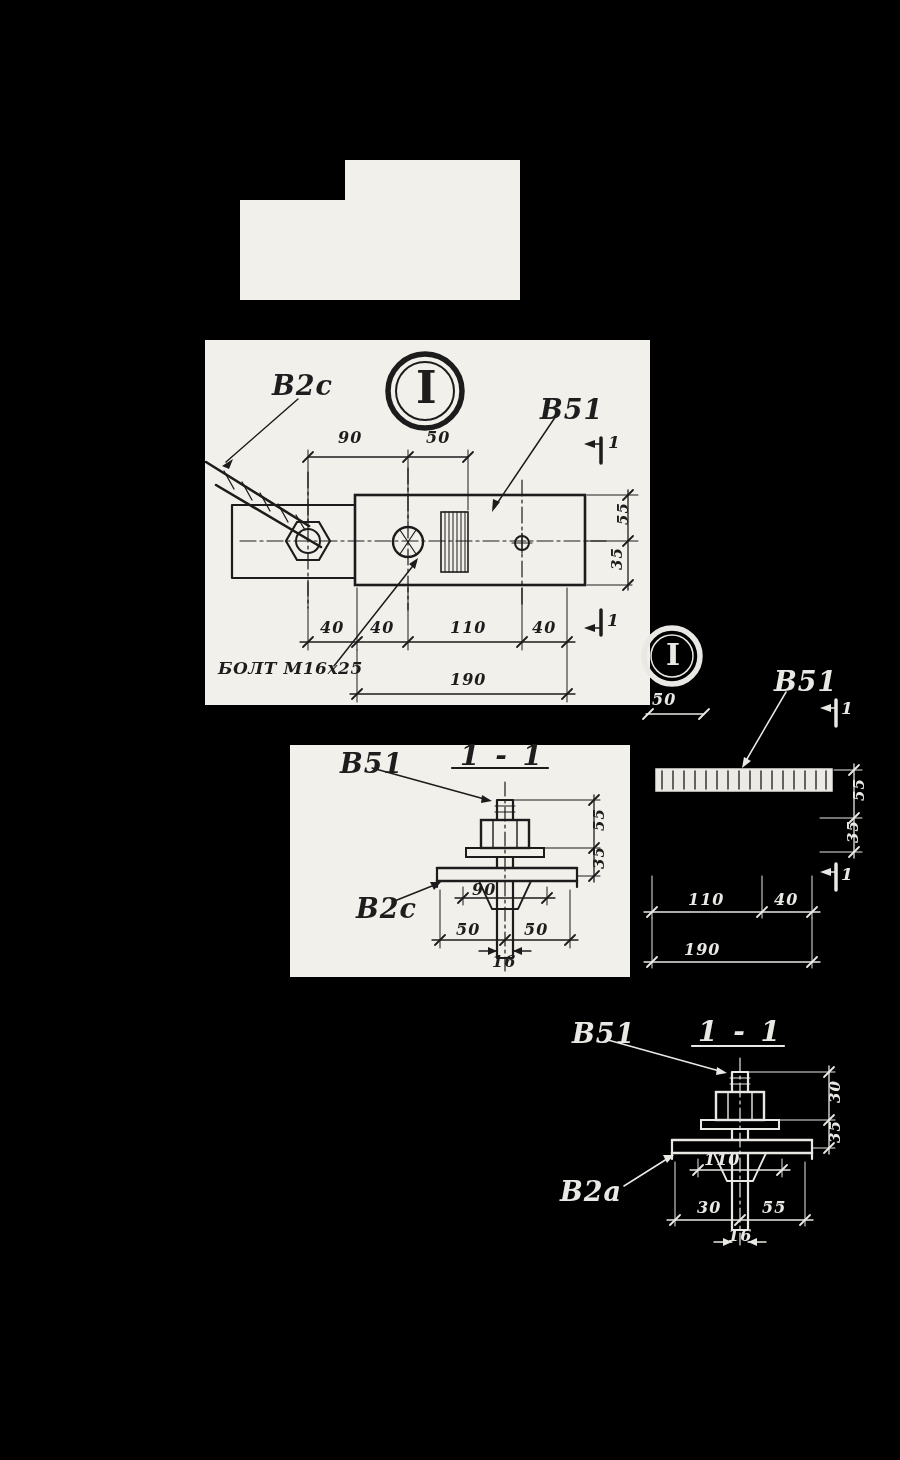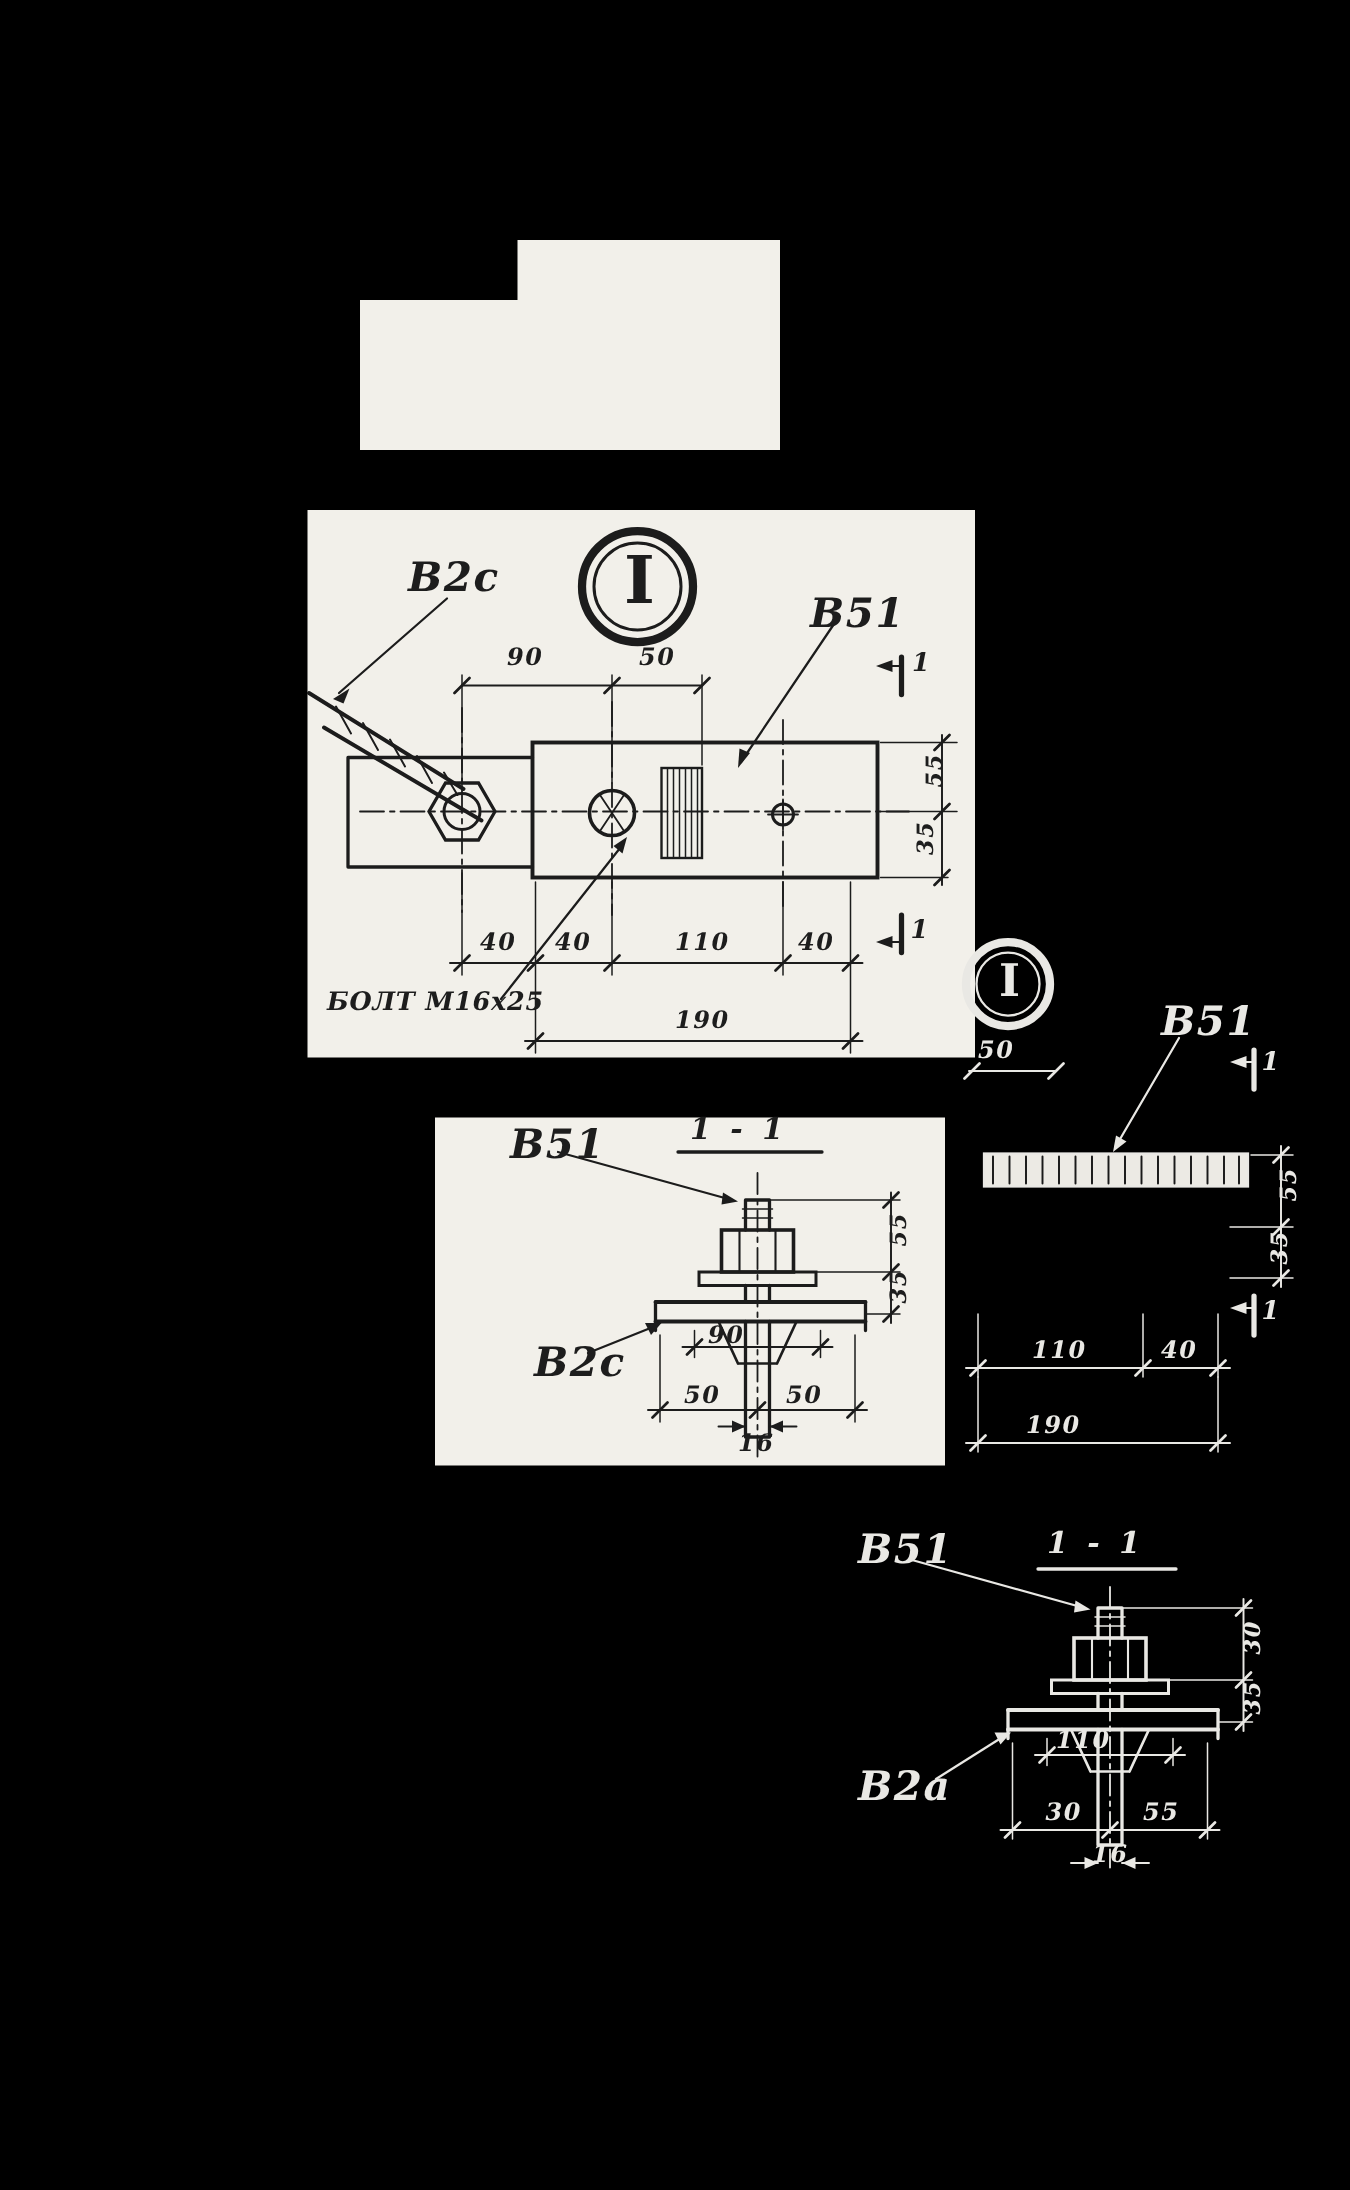--- a/index.html
+++ b/index.html
@@ -9,21 +9,21 @@
     font-family:"DejaVu Serif","Liberation Serif",serif;
     filter: blur(0.3px);
   }
   .patch { position:absolute; background:#f2f0ea; z-index:1; }
   svg.art { position:absolute; left:0; top:0; z-index:2; }
   .lbl { position:absolute; z-index:3; font-style:italic; font-weight:700; color:#1d1d1d; white-space:nowrap; letter-spacing:1px; line-height:1; }
   .white { color:#e9e8e4; }
   .dim { font-size:16px; }
   .callout { font-size:27px; }
   .vdim { font-size:15px; transform:rotate(-90deg); transform-origin:center; }
-  .sec-title { font-size:20px; letter-spacing:3px; }
+  .sec-title { font-size:28px; letter-spacing:3px; }
   .secnum { font-size:17px; }
   .note { font-size:17px; letter-spacing:0.5px; }
   .detail-big { font-size:44px; font-style:normal; }
   .detail-small { font-size:30px; font-style:normal; }
 </style>
 </head>
 <body>
 
 <div class="canvas">
 
@@ -280,18 +280,18 @@
   <div class="lbl white dim" style="left:688px; top:892px;">110</div>
   <div class="lbl white dim" style="left:774px; top:892px;">40</div>
   <div class="lbl white secnum" style="left:841px; top:866px;">1</div>
   <div class="lbl white dim" style="left:684px; top:942px;">190</div>
 
   <div class="lbl white callout" style="left:572px; top:1020px;">В51</div>
   <div class="lbl white sec-title" style="left:698px; top:1018px;">1 - 1</div>
   <div class="lbl white vdim" style="left:824px; top:1084px;">30</div>
   <div class="lbl white vdim" style="left:824px; top:1124px;">35</div>
   <div class="lbl white dim" style="left:704px; top:1152px;">110</div>
-  <div class="lbl white callout" style="left:572px; top:1178px;">В2а</div>
+  <div class="lbl white callout" style="left:560px; top:1178px;">В2а</div>
   <div class="lbl white dim" style="left:697px; top:1200px;">30</div>
   <div class="lbl white dim" style="left:762px; top:1200px;">55</div>
   <div class="lbl white dim" style="left:728px; top:1228px;">16</div>
 
 </div>
 
 </body></html>

